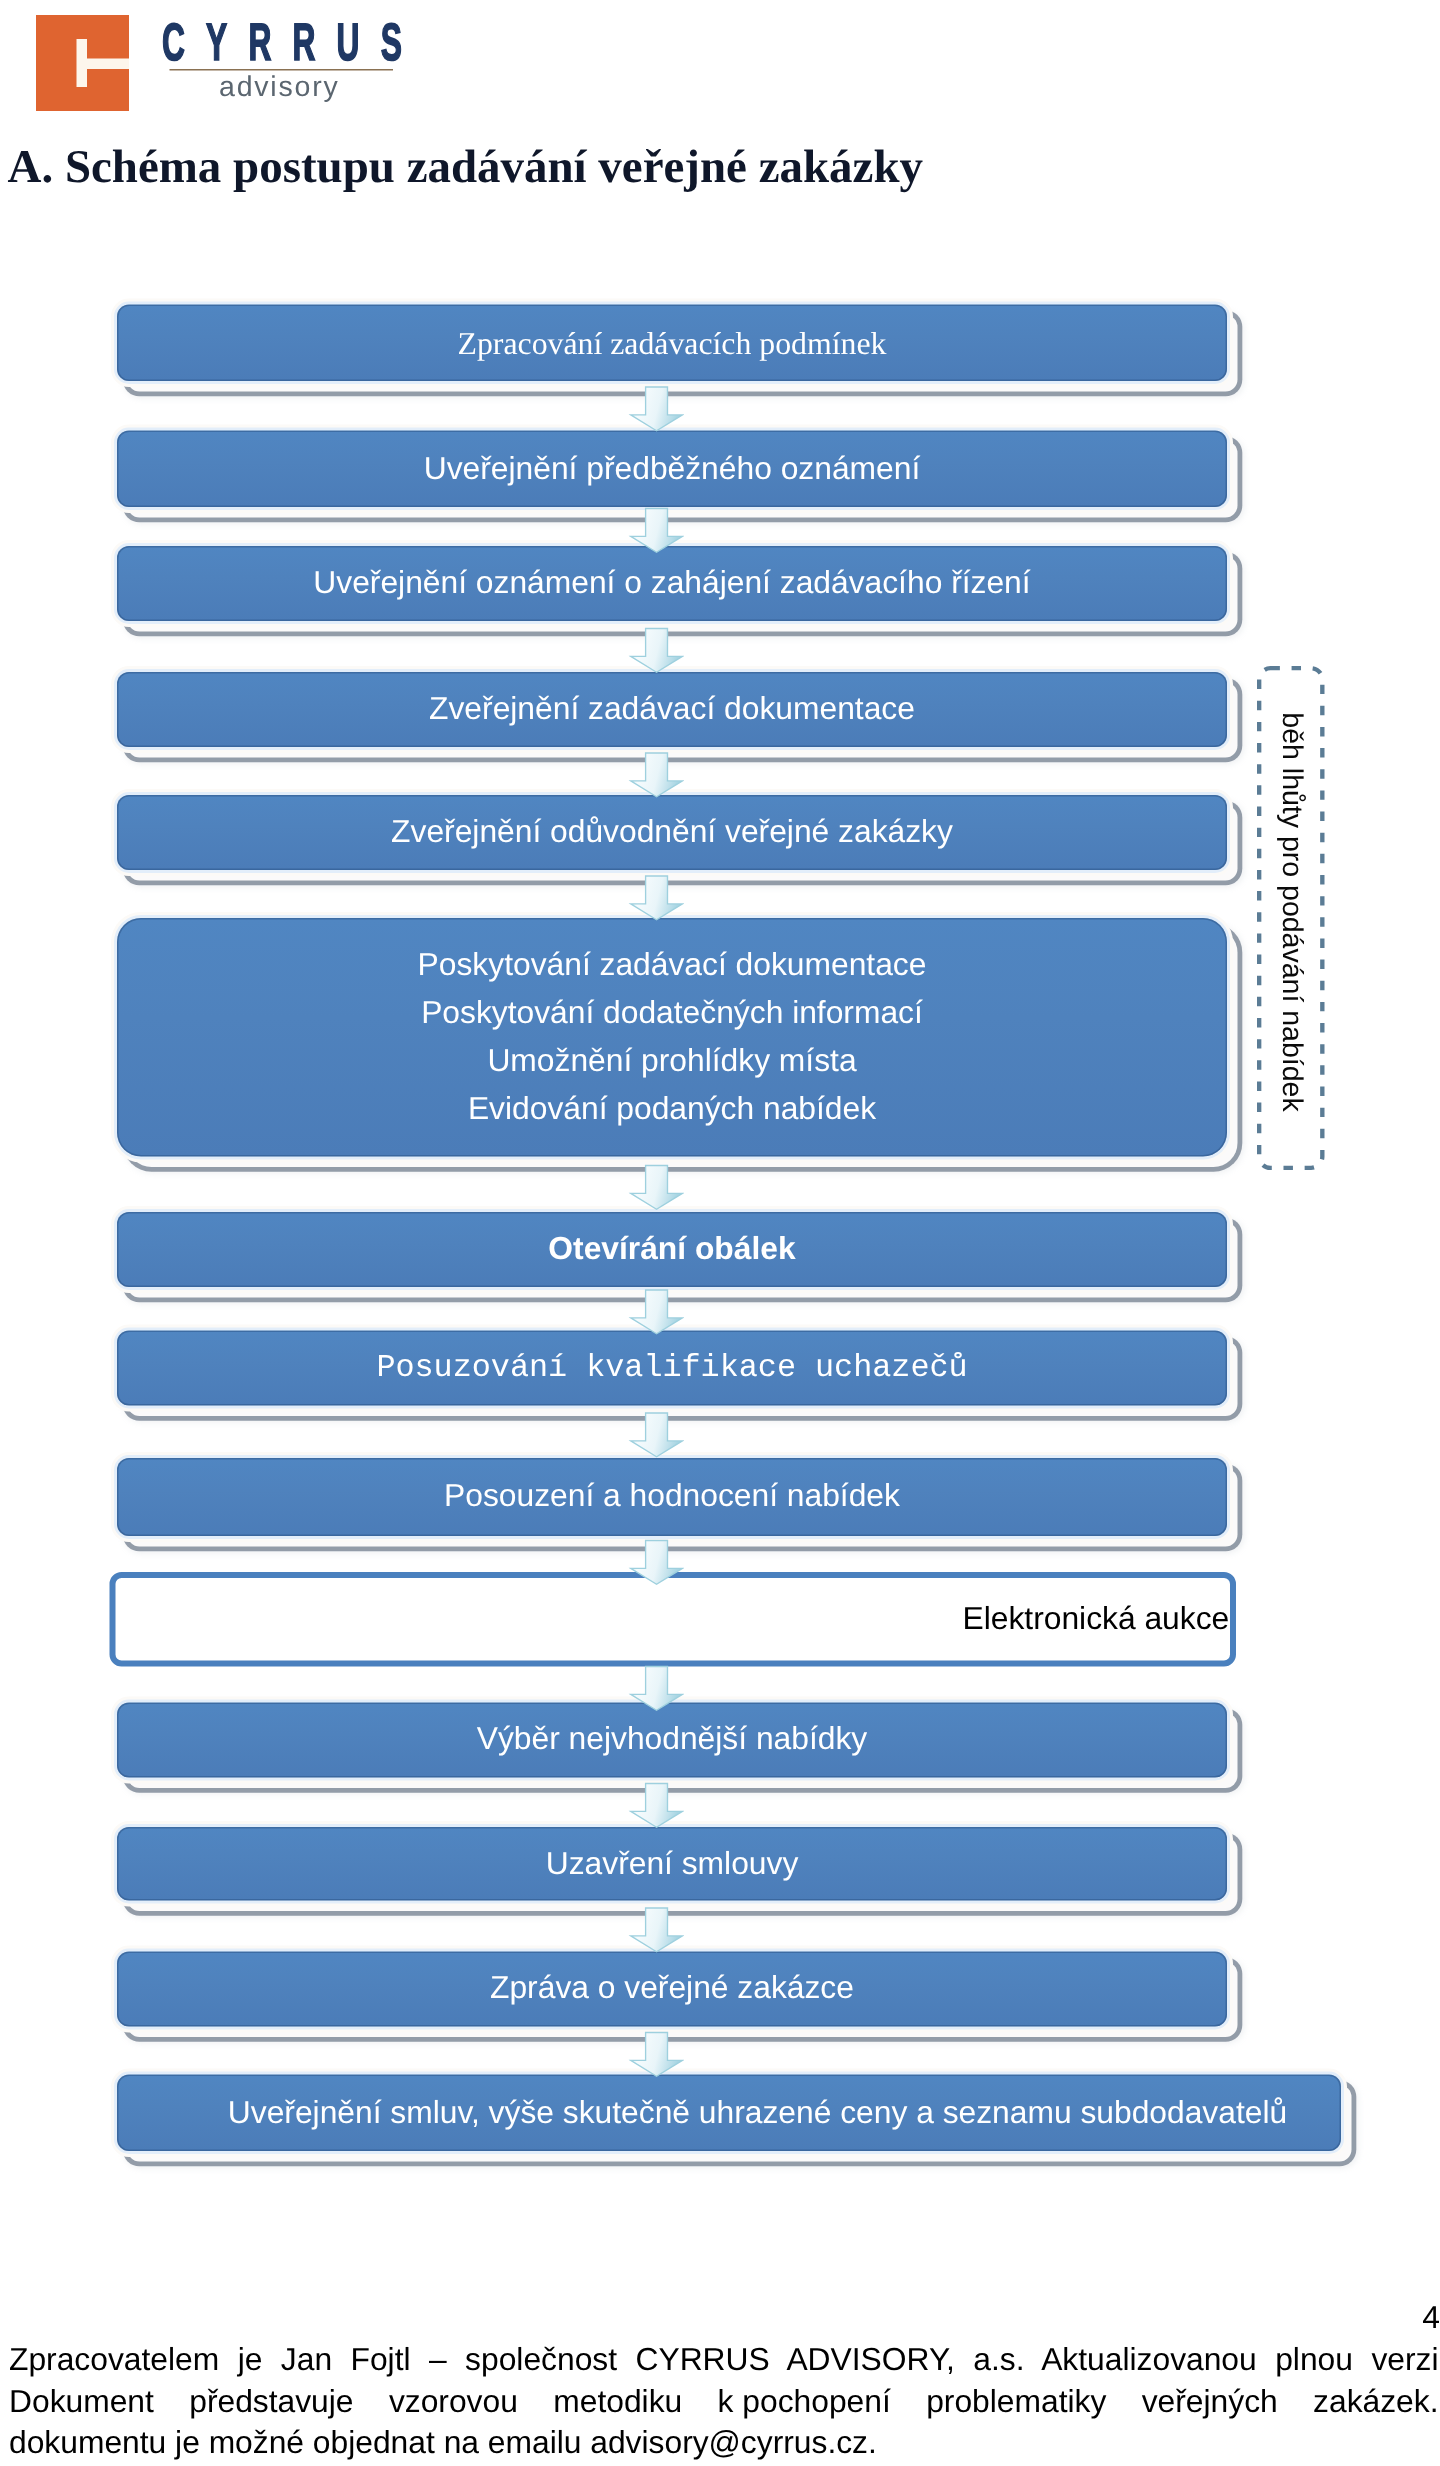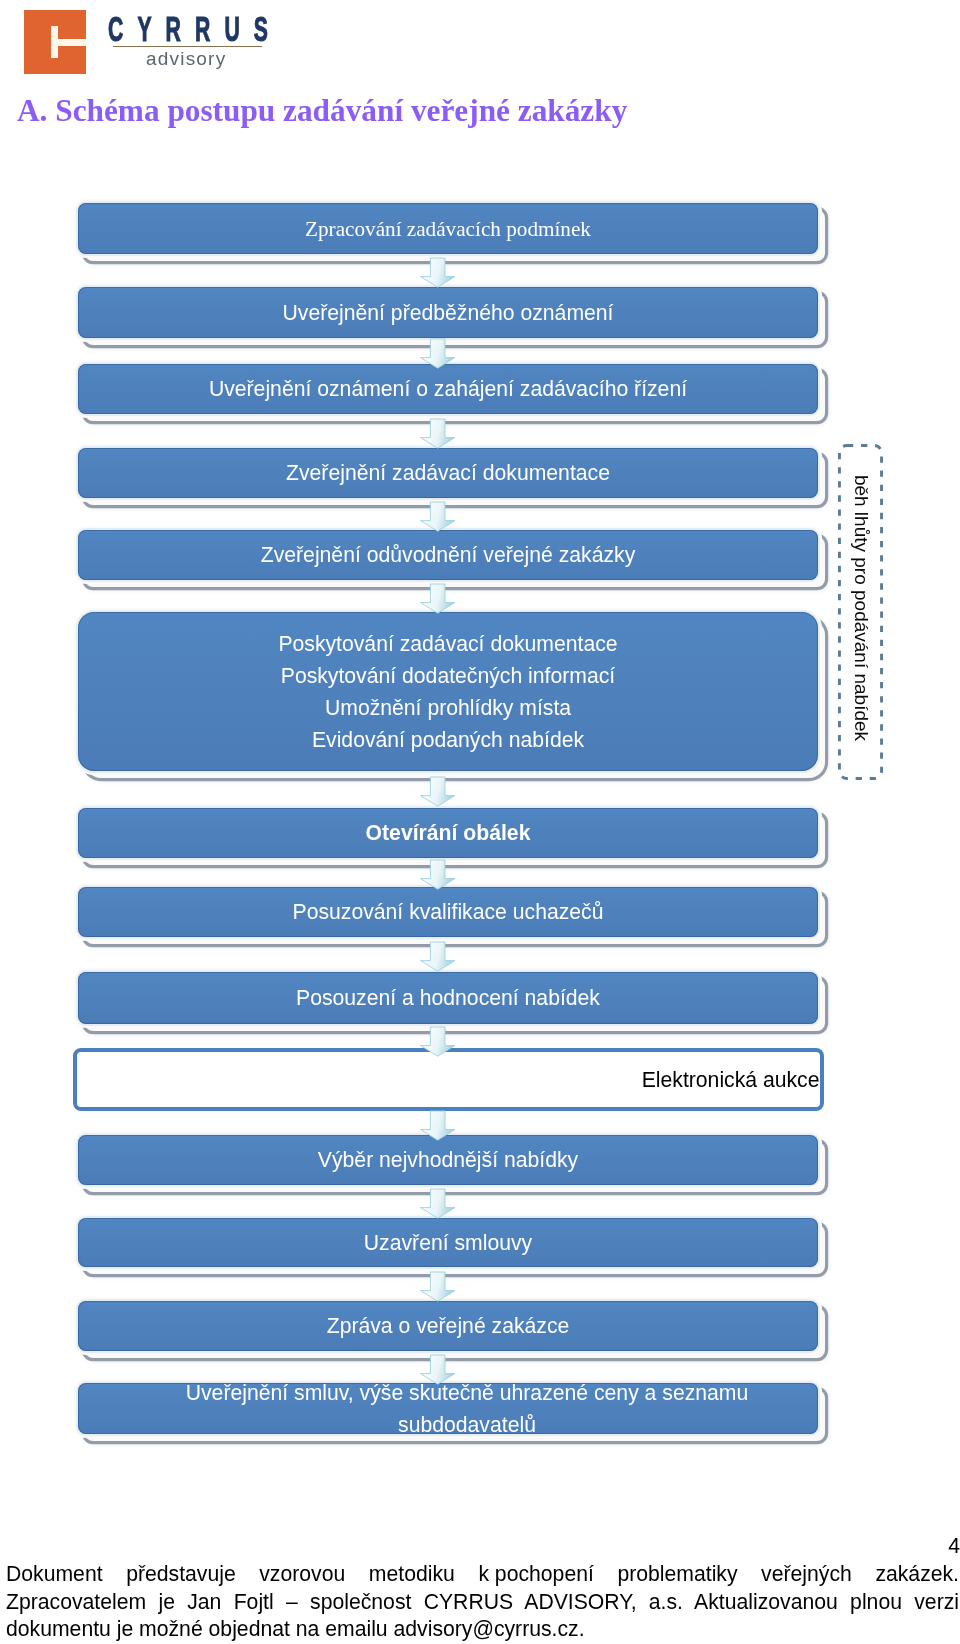--- a/index.html
+++ b/index.html
@@ -18,22 +18,22 @@
   #logo-mark .hbar{position:absolute;left:33.5px;top:29px;width:28.5px;height:6.5px;background:#fdf6ec;}
   #logo-word{position:absolute;left:92px;top:16.5px;font-weight:bold;font-size:35px;
      letter-spacing:23.3px;color:#1F3864;line-height:24.4px;white-space:nowrap;
      transform:scaleX(.605);transform-origin:0 0;
      -webkit-text-stroke:1.1px #1F3864;}
   #logo-rule{position:absolute;left:97px;top:45.5px;width:149px;height:1.3px;background:#8a7152;}
   #logo-sub{position:absolute;left:130px;top:52px;font-size:19px;letter-spacing:1.2px;color:#5b6670;
      line-height:14.5px;white-space:nowrap;}
 
   
-  #title{position:absolute;left:17px;top:96px;margin:0;font-family:"Liberation Serif",serif;
-     font-weight:bold;font-size:31.3px;line-height:30px;color:#8b5cf6;white-space:nowrap;}
+  #title{position:absolute;left:5px;top:96px;margin:0;font-family:"Liberation Serif",serif;
+     font-weight:bold;font-size:31.3px;line-height:30px;color:#0f172a;white-space:nowrap;}
 
   
   #flow{position:absolute;left:0;top:0;width:960px;height:1644px;}
   .node{position:absolute;box-sizing:border-box;border-radius:7px;
      background:linear-gradient(180deg,#5086c2 0%,#4f82bd 42%,#4b7cb8 100%);
      color:#ffffff;font-size:21.2px;display:flex;align-items:center;
      justify-content:center;text-align:center;line-height:32px;
      box-shadow:inset 0 0 0 1px rgba(42,82,131,.50),
                 0 0 0 2px #e3eefa, 0 0 0 4px #fcfaf7,
                 7px 7px 0 0px #fbfafa, 7px 7px 0 3.2px rgba(133,144,157,.88),
@@ -169,21 +169,21 @@
             <linearGradient id="ag6" x1="0" y1="0" x2="1" y2="0.22">
               <stop offset="0" stop-color="#c8e5ee"></stop>
               <stop offset="0.26" stop-color="#f5fbfd"></stop>
               <stop offset="0.60" stop-color="#e9f5f9"></stop>
               <stop offset="1" stop-color="#a8d5e3"></stop>
             </linearGradient>
           </defs>
           <path d="M11.4 1.0 H26.0 V19.6 H35.9 L18.7 30.2 L1.5 19.6 H11.4 Z" fill="url(#ag6)" stroke="#9ed0de" stroke-width="0.9" stroke-linejoin="miter"></path>
         </svg></div>
       <div class="node" style="border-radius: 8px; left: 78px; top: 887px; width: 740px; height: 50px;">
-        <div style="white-space: pre-line;">Posuzování kvalifikace uchazečů</div>
+        <div style="white-space: pre-line; font-family: Liberation Mono, monospace;">Posuzování kvalifikace uchazečů</div>
       </div>
       <div class="arrow" style="left: 419px; top: 941px; width: 37px; height: 31px;"><svg viewBox="0 0 37 31" width="37" height="31">
           <defs>
             <linearGradient id="ag7" x1="0" y1="0" x2="1" y2="0.22">
               <stop offset="0" stop-color="#c8e5ee"></stop>
               <stop offset="0.26" stop-color="#f5fbfd"></stop>
               <stop offset="0.60" stop-color="#e9f5f9"></stop>
               <stop offset="1" stop-color="#a8d5e3"></stop>
             </linearGradient>
           </defs>
@@ -252,31 +252,31 @@
           <defs>
             <linearGradient id="ag12" x1="0" y1="0" x2="1" y2="0.22">
               <stop offset="0" stop-color="#c8e5ee"></stop>
               <stop offset="0.26" stop-color="#f5fbfd"></stop>
               <stop offset="0.60" stop-color="#e9f5f9"></stop>
               <stop offset="1" stop-color="#a8d5e3"></stop>
             </linearGradient>
           </defs>
           <path d="M11.4 1.0 H26.0 V19.6 H35.9 L18.7 30.2 L1.5 19.6 H11.4 Z" fill="url(#ag12)" stroke="#9ed0de" stroke-width="0.9" stroke-linejoin="miter"></path>
         </svg></div>
-      <div class="node" style="border-radius: 8px; left: 78px; top: 1383px; width: 740px; height: 51px; padding-left: 38px;">
+      <div class="node" style="border-radius: 8px; left: 78px; top: 1383px; width: 816px; height: 51px; padding-left: 38px;">
         <div style="white-space: pre-line;">Uveřejnění smluv, výše skutečně uhrazené ceny a seznamu subdodavatelů</div>
       </div>
     </div>
 
   <div id="dashed">
     <svg width="45" height="336" viewBox="0 0 45 336">
       <rect x="1.45" y="1.45" width="42.1" height="333.1" rx="7.5" ry="7.5" fill="none" stroke="#5B7C95" stroke-width="2.9" stroke-dasharray="6.3 7.8" stroke-linecap="butt"></rect>
     </svg>
     <span>běh lhůty pro podávání nabídek</span>
   </div>
 
   <div id="pageno">4</div>
   <div id="footer">
+    <div>Zpracovatelem je Jan Fojtl – společnost CYRRUS ADVISORY, a.s. Aktualizovanou plnou verzi</div>
     <div>Dokument představuje vzorovou metodiku <span style="white-space: nowrap; display: inline-block;">k&nbsp;pochopení</span> problematiky veřejných zakázek.</div>
-    <div>Zpracovatelem je Jan Fojtl – společnost CYRRUS ADVISORY, a.s. Aktualizovanou plnou verzi</div>
     <div class="last">dokumentu je možné objednat na emailu advisory@cyrrus.cz.</div>
   </div>
 </div>
 
 </body></html>

